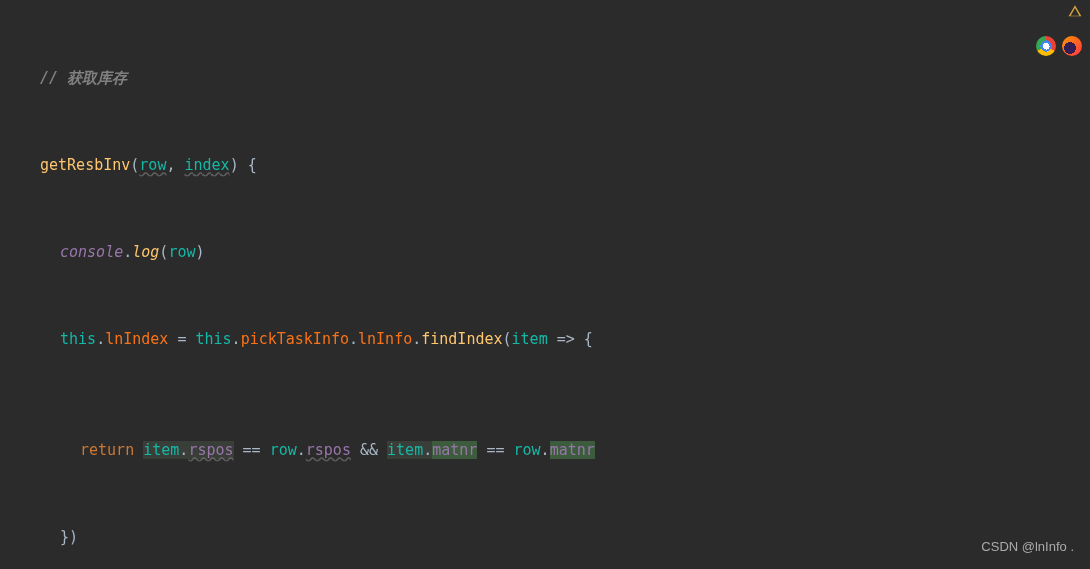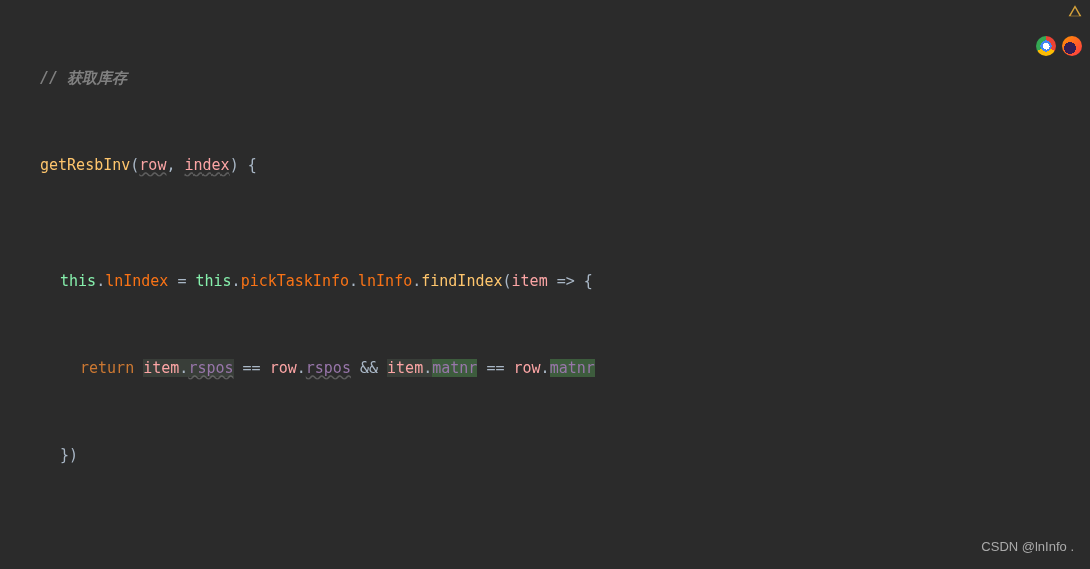--- a/index.html
+++ b/index.html
@@ -11,31 +11,31 @@
     font-size: 15px;
     line-height: 29px;
     color: #a9b7c6;
     overflow: hidden;
     position: relative;
   }
   .editor { padding: 6px 0 0 20px; position: relative; white-space: pre; }
   .line { height: 29px; }
   .i1 { padding-left: 20px; }
   .i2 { padding-left: 40px; }
-  .i3 { padding-left: 60px; }
+  .i3 { padding-left: 60px; margin-top: 24px; }
 
   .comment { color: #808080; font-style: italic; font-weight: bold; }
   .kw { color: #cc7832; }
   .fn { color: #ffc66d; margin-top: 13px; }
   .obj { color: #f97316; }
   .console { color: #9876aa; font-style: italic; }
   .log { color: #ffc66d; font-style: italic; }
-  .this { color: #86efac; }
+  .this { color: #14b8a6; }
   .punct { color: #a9b7c6; }
-  .param { color: #fca5a5; }
+  .param { color: #14b8a6; }
   .prop { color: #9876aa; }
   .wavy { text-decoration: underline wavy rgba(128,128,128,0.6); text-decoration-skip-ink: none; }
   .hlgreen { background: #3d5c3d; }
   .hlbox { background: rgba(100,120,100,0.25); }
 
   .top-icons { position: absolute; top: 4px; right: 8px; display: flex; gap: 6px; align-items: center; }
   .warn-tri { width: 14px; height: 14px; }
   .browser-icons { position: absolute; top: 36px; right: 8px; display: flex; gap: 6px; }
   .bicon { width: 20px; height: 20px; border-radius: 50%; display: inline-block; }
   .chrome { background: radial-gradient(circle at 50% 50%, #fff 0 25%, #4285f4 25% 40%, transparent 40%), conic-gradient(#ea4335 0 120deg, #fbbc05 120deg 240deg, #34a853 240deg 360deg); }
@@ -56,20 +56,21 @@
   <span class="bicon chrome"></span>
   <span class="bicon firefox"></span>
 </div>
 
 <div class="editor">
 
 <div class="line i1"><span class="comment">// 获取库存</span></div>
 
 <div class="line i1"><span class="fn">getResbInv</span><span class="punct">(</span><span class="param wavy">row</span><span class="punct">, </span><span class="param wavy">index</span><span class="punct">) {</span></div>
 
+<div class="line i2"><span class="console">console</span><span class="punct">.</span><span class="log">log</span><span class="punct">(</span><span class="param">row</span><span class="punct">)</span></div>
 
 <div class="line i2"><span class="this">this</span><span class="punct">.</span><span class="obj">lnIndex</span><span class="punct"> = </span><span class="this">this</span><span class="punct">.</span><span class="obj">pickTaskInfo</span><span class="punct">.</span><span class="obj">lnInfo</span><span class="punct">.</span><span class="fn">findIndex</span><span class="punct">(</span><span class="param">item</span><span class="punct"> =&gt; {</span></div>
 
 <div class="line i3"><span class="kw">return</span><span> </span><span class="hlbox"><span class="param">item</span><span class="punct">.</span><span class="prop wavy">rspos</span></span><span class="punct"> == </span><span class="param">row</span><span class="punct">.</span><span class="prop wavy">rspos</span><span class="punct"> &amp;&amp; </span><span class="hlbox"><span class="param">item</span><span class="punct">.</span><span class="hlgreen prop">matnr</span></span><span class="punct"> == </span><span class="param">row</span><span class="punct">.</span><span class="hlgreen prop">matnr</span></div>
 
 <div class="line i2"><span class="punct">})</span></div>
 
 
 
 

